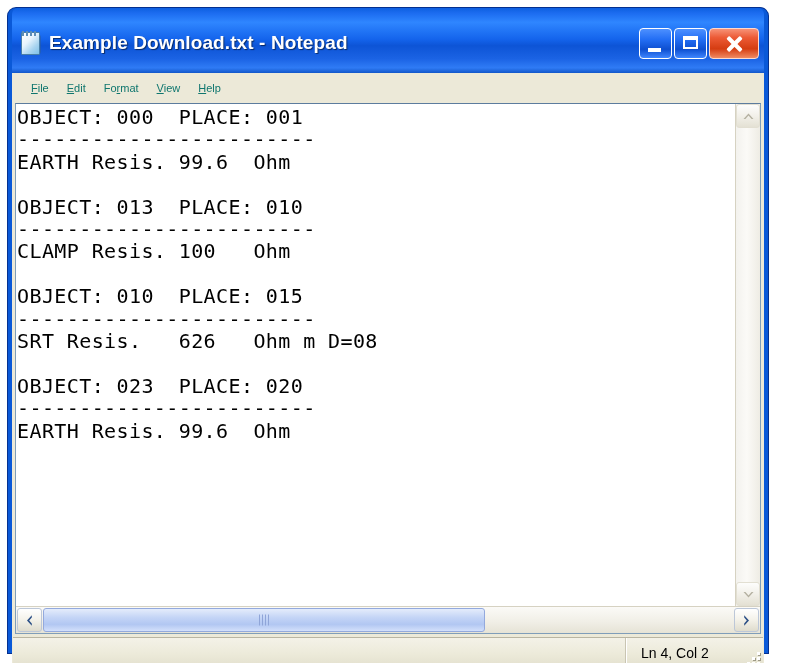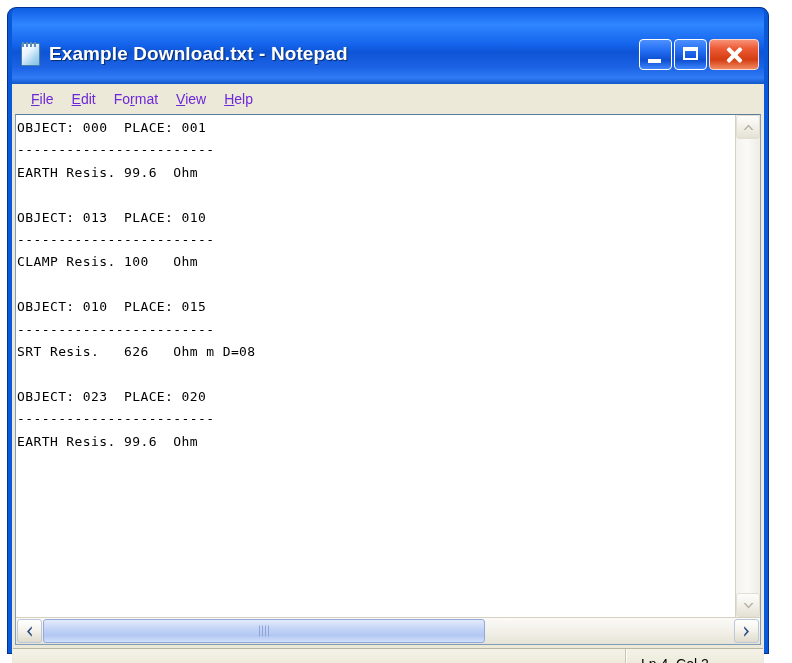--- a/index.html
+++ b/index.html
@@ -36,21 +36,21 @@
         #0e5fe0 0%,
         #1c6cf0 8%,
         #2f86ff 22%,
         #1464ec 48%,
         #0d54d6 58%,
         #1b63e4 78%,
         #2f7bf5 92%,
         #1257c9 100%);
     display: flex;
     align-items: center;
-    padding: 16px 2px 0 7px;
+    padding: 5px 2px 0 7px;
     overflow: hidden;
   }
 
   
   #app-icon {
     width: 24px;
     height: 24px;
     position: relative;
     flex: 0 0 auto;
     margin-right: 6px;
@@ -154,22 +154,22 @@
   
   #menubar {
     height: 30px;
     background: #ece9d8;
     display: flex;
     align-items: center;
     padding-left: 9px;
     flex: 0 0 auto;
   }
   .menu-item {
-    font-size: 14px;
-    color: #6d28d9;
+    font-size: 11px;
+    color: #0f766e;
     padding: 2px 9px;
     cursor: default;
     white-space: nowrap;
   }
   .menu-item u { text-decoration: underline; }
 
   
   #edit-region {
     flex: 1 1 auto;
     display: flex;
@@ -187,21 +187,21 @@
   }
   #textarea {
     flex: 1 1 auto;
     background: #ffffff;
     overflow: hidden;
     padding: 2px 0 0 1px;
     min-width: 0;
   }
   .tline {
     font-family: "DejaVu Sans Mono", "Liberation Mono", monospace;
-    font-size: 13px;
+    font-size: 20px;
     line-height: 22.4px;
     color: #000000;
     white-space: pre;
     letter-spacing: 0.4px;
   }
 
   
   #vscroll {
     width: 24px;
     flex: 0 0 auto;

